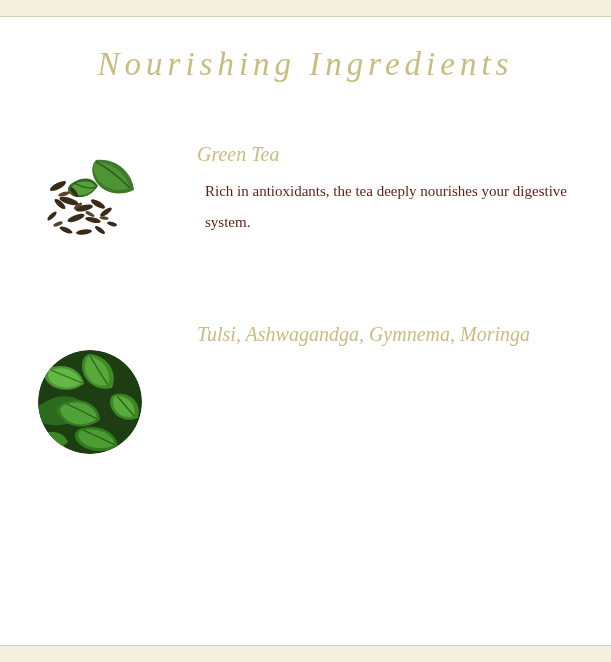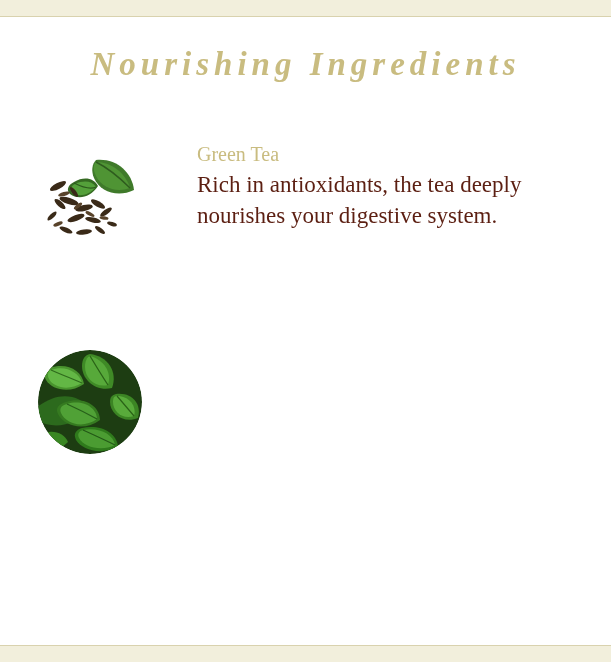--- a/index.html
+++ b/index.html
@@ -43,21 +43,21 @@
     position: absolute;
     top: 46px;
     left: 0;
     width: 611px;
     text-align: center;
     font-family: "Liberation Serif", serif;
     font-size: 33px;
     letter-spacing: 5px;
     color: #c9bc80;
     font-style: italic;
-    font-weight: bold;
+    font-weight: normal;
     white-space: nowrap;
   }
 
   .entry {
     position: absolute;
     left: 0;
     width: 611px;
   }
   .entry-1 { top: 140px; }
   .entry-2 { top: 320px; }
@@ -78,32 +78,33 @@
   }
 
   .entry-body {
     position: absolute;
     left: 197px;
     width: 378px;
   }
 
   .item-heading {
     font-family: "Liberation Serif", serif;
+    font-style: italic;
     font-size: 20px;
     line-height: 28px;
     color: #c9bc80;
     margin: 0 0 1px 0;
   }
 
   .item-text {
     font-family: "Liberation Serif", serif;
-    font-size: 23px;
+    font-size: 15px;
     line-height: 31px;
     color: #5c1f12;
-    margin: 0;
+    margin: 8px;
   }
   .item-text.justified {
     text-align: justify;
     text-align-last: left;
   }
 
   svg { display: block; }
 </style>
 </head>
 <body>
@@ -181,19 +182,20 @@
           <path d="M29 54 C45 49 59 58 59 69 C45 79 28 74 23 63 C21 58 24 55 29 54 Z" fill="#50a136"></path>
           <path d="M29 54 C40 59 50 64 59 69" stroke="#27601a" stroke-width="1.3" fill="none"></path>
           <path d="M44 78 C62 74 78 82 80 96 C64 106 44 100 38 90 C35 84 38 80 44 78 Z" fill="#2f7a1c"></path>
           <path d="M45 80 C61 77 75 84 77 95 C63 102 46 97 41 88 C39 84 41 81 45 80 Z" fill="#4b9c32"></path>
           <path d="M45 80 C56 85 67 90 77 95" stroke="#235817" stroke-width="1.2" fill="none"></path>
           <path d="M0 86 C12 78 26 82 30 92 C18 104 4 104 -4 96 Z" fill="#3a8723"></path>
         </g>
       </svg>
     </div>
     <div class="entry-body">
+      <div class="item-heading">Tulsi, Ashwagandga, Gymnema, Moringa</div>
     </div>
   </div>
 
   <div class="edge-rule bottom"></div>
   <div class="edge-band bottom"></div>
 
 </div>
 
 </body></html>

